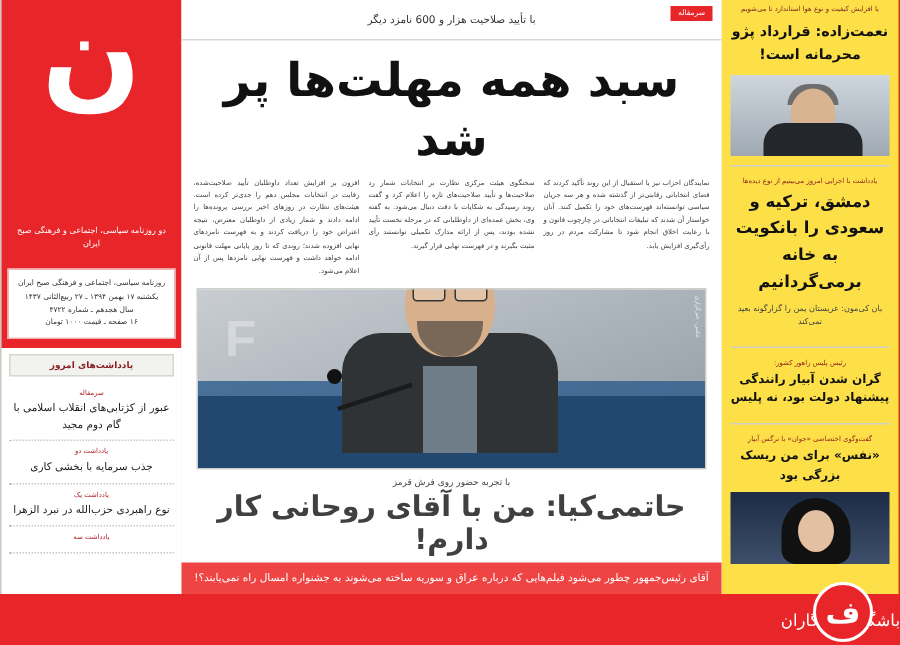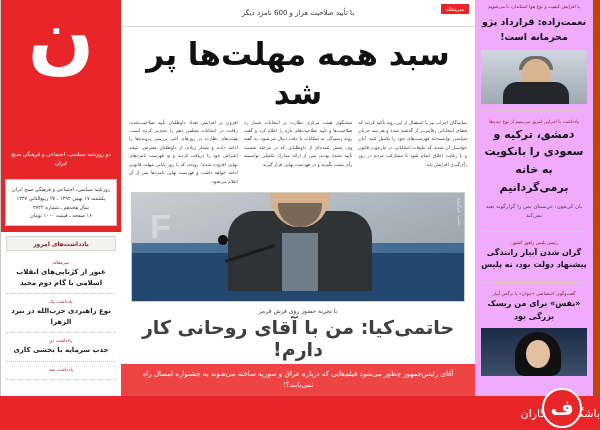--- a/index.html
+++ b/index.html
@@ -30,21 +30,21 @@
   }
   .logo-meta div{white-space:nowrap;}
 
   .right-stack{flex:1;padding:4px 5px 0 5px;}
   .rs-title{
     background:#f2f2ef;border:1px solid #d6d6d0;color:#8a1a1d;
     font-size:6px;text-align:center;padding:3px 2px;margin-bottom:4px;font-weight:bold;
   }
   .rs-item{border-bottom:1px dotted #c8c8c2;padding:5px 1px 5px 1px;}
   .rs-kicker{color:#b02025;font-size:4.6px;text-align:center;margin-bottom:2px;}
-  .rs-head{color:#1b1b1b;font-size:7px;line-height:1.5;text-align:center;font-weight:bold;}
+  .rs-head{color:#1b1b1b;font-size:7px;line-height:1.5;text-align:center;font-weight:normal;}
 
   
   .main{flex:1;background:#ffffff;display:flex;flex-direction:column;position:relative;}
   .top-strip{height:26px;border-bottom:1px solid #d9d9d4;display:flex;align-items:center;justify-content:center;position:relative;}
   .top-strip .flag{position:absolute;right:6px;top:4px;background:#e8262a;color:#fff;font-size:5px;padding:2px 5px;}
   .top-strip .subline{font-size:7px;color:#333;}
   .main-title{
     text-align:center;color:#111;font-weight:bold;
     font-size:31px;line-height:1.25;padding:8px 6px 6px 6px;letter-spacing:-0.5px;
   }
@@ -71,21 +71,21 @@
   .man-shirt{position:absolute;left:150px;bottom:10px;width:36px;height:58px;background:#6f7d88;}
   .mic{position:absolute;left:92px;bottom:46px;width:52px;height:3px;background:#1b1b1b;transform:rotate(-18deg);}
   .mic-ball{position:absolute;left:86px;bottom:56px;width:10px;height:10px;border-radius:50%;background:#111;}
   .photo-credit{position:absolute;right:2px;top:4px;writing-mode:vertical-rl;font-size:4px;color:#f2f2f2;opacity:.85;}
 
   .bottom-kicker{text-align:center;font-size:6px;color:#444;padding:5px 0 2px 0;}
   .bottom-title{text-align:center;font-size:19px;font-weight:bold;color:#404040;padding-bottom:4px;}
   .bottom-bar{background:#ef4444;color:#fff;font-size:7px;text-align:center;padding:5px 8px;line-height:1.6;}
 
   
-  .left{width:118px;background:#f0abfc;border-right:7px solid #c2410c;display:flex;flex-direction:column;}
+  .left{width:118px;background:#fde047;border-right:1px solid #c2410c;display:flex;flex-direction:column;}
   .lc-ad{font-size:4.6px;color:#7a1e20;text-align:center;padding:3px 4px 2px 4px;line-height:1.6;}
   .lc-head{
     text-align:center;color:#111;font-size:9.5px;font-weight:bold;line-height:1.55;padding:3px 6px 5px 6px;
   }
   .lc-photo{height:54px;margin:0 6px;background:linear-gradient(180deg,#cfd6dd,#9fa9b2);position:relative;overflow:hidden;}
   .lc-photo .h{position:absolute;left:40px;top:9px;width:30px;height:34px;border-radius:50%;background:#d9b491;}
   .lc-photo .b{position:absolute;left:22px;bottom:0;width:66px;height:22px;border-radius:14px 14px 0 0;background:#23272b;}
   .lc-photo .hr{position:absolute;left:38px;top:6px;width:34px;height:14px;border-radius:16px 16px 0 0;background:#6d6d6d;}
   .divider{height:1px;background:#cfcfca;margin:6px 6px;}
   .lc-kicker{font-size:4.6px;color:#8a1a1d;text-align:center;padding:2px 6px 0 6px;}
@@ -129,26 +129,26 @@
       </div>
 
       <div class="right-stack">
         <div class="rs-title">یادداشت‌های امروز</div>
 
         <div class="rs-item">
           <div class="rs-kicker">سرمقاله</div>
           <div class="rs-head">عبور از کژتابی‌های انقلاب اسلامی با گام دوم مجید</div>
         </div>
         <div class="rs-item">
+          <div class="rs-kicker">یادداشت دو</div>
+          <div class="rs-head">جذب سرمایه با بخشی کاری</div>
+        </div>
+        <div class="rs-item">
           <div class="rs-kicker">یادداشت یک</div>
           <div class="rs-head">نوع راهبردی حزب‌الله در نبرد الزهرا</div>
-        </div>
-        <div class="rs-item">
-          <div class="rs-kicker">یادداشت دو</div>
-          <div class="rs-head">جذب سرمایه با بخشی کاری</div>
         </div>
         <div class="rs-item">
           <div class="rs-kicker">یادداشت سه</div>
           <div class="rs-head"></div>
         </div>
       </div>
     </div>
 
     <div class="main">
       <div class="top-strip">

